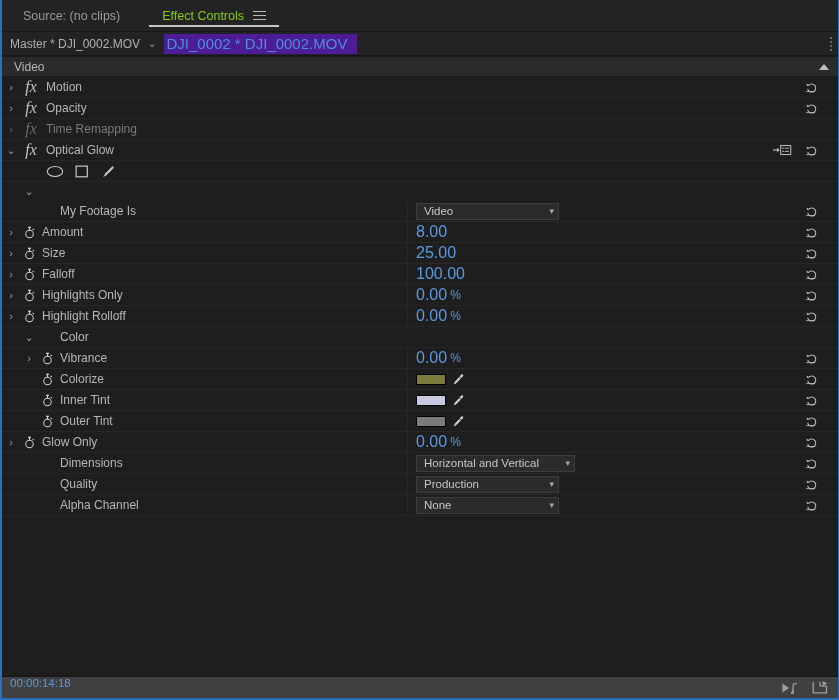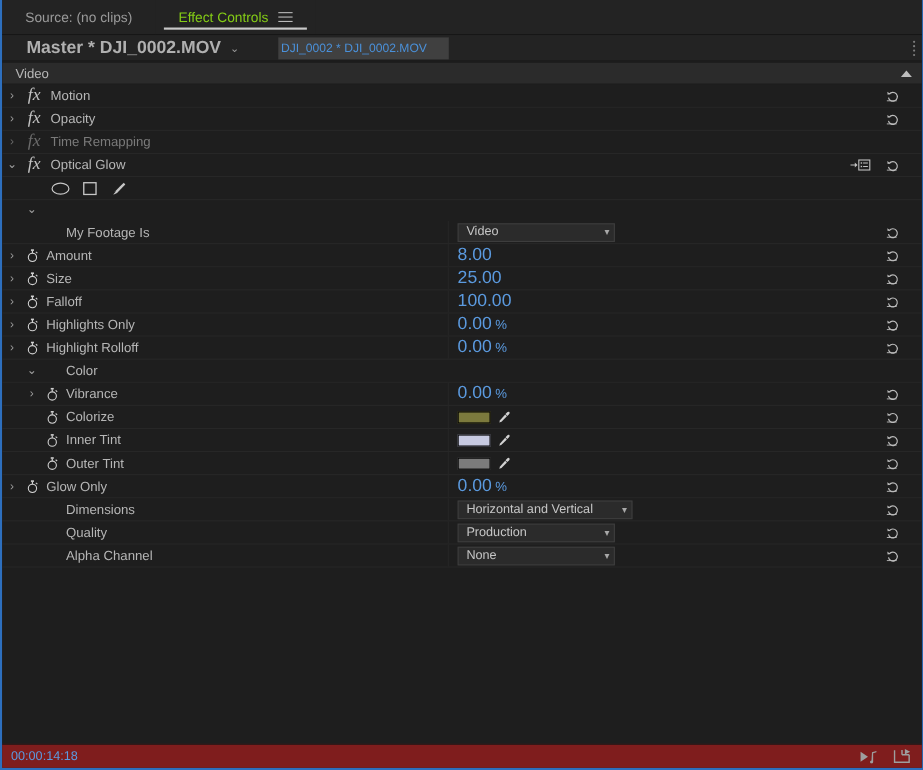--- a/index.html
+++ b/index.html
@@ -49,35 +49,33 @@
 
   
   .clipbar {
     height: 24px; flex: 0 0 24px;
     background: #232323;
     display: flex; align-items: center;
     border-bottom: 1px solid #171717;
     position: relative;
   }
   .clip-master {
-    font-size: 16px; color: #b0b0b0;
-    padding-left: 22px; padding-right: 8px;
+    font-size: 12px; color: #b0b0b0;
+    padding-left: 8px; padding-right: 8px;
     white-space: nowrap;
-    font-weight: bold;
   }
   .clip-chev { color: #9b9b9b; font-size: 10px; padding-right: 8px; }
   .clip-active {
-    background: #404040;
+    background: #4c1d95;
     color: #4a90d9;
-    font-size: 11px;
+    font-size: 15px;
     height: 20px;
     display: flex; align-items: center;
     padding: 0 10px 0 2px;
     min-width: 155px;
-    margin-left: 28px;
   }
   .clipbar-handle {
     position: absolute; right: 6px; top: 50%; transform: translateY(-50%);
     display: flex; flex-direction: column; gap: 2px; align-items: center;
   }
   .clipbar-handle i { width: 2px; height: 2px; background: #7d7d7d; border-radius: 50%; display: block; }
 
   
   .effectlist { flex: 1 1 auto; overflow: hidden; background: #1e1e1e; position: relative; }
 
@@ -179,23 +177,23 @@
   
   .toolsrow {
     height: 21px; display: flex; align-items: center;
     border-bottom: 1px solid #272727;
     padding-left: 44px; gap: 11px;
   }
 
   
   .statusbar {
     flex: 0 0 22px; height: 22px;
-    background: #7f1d1d;
+    background: #404040;
     border-top: 1px solid #161616;
-    display: flex; align-items: center; justify-content: space-between;
+    display: flex; justify-content: space-between;
     padding: 0 10px 0 8px;
   }
   .tc { color: #5b9adf; font-size: 11.5px; font-family: "Liberation Sans", sans-serif; }
   .status-icons { display: flex; align-items: center; gap: 13px; }
 
   svg { display: block; }
 </style>
 </head>
 <body>
 

